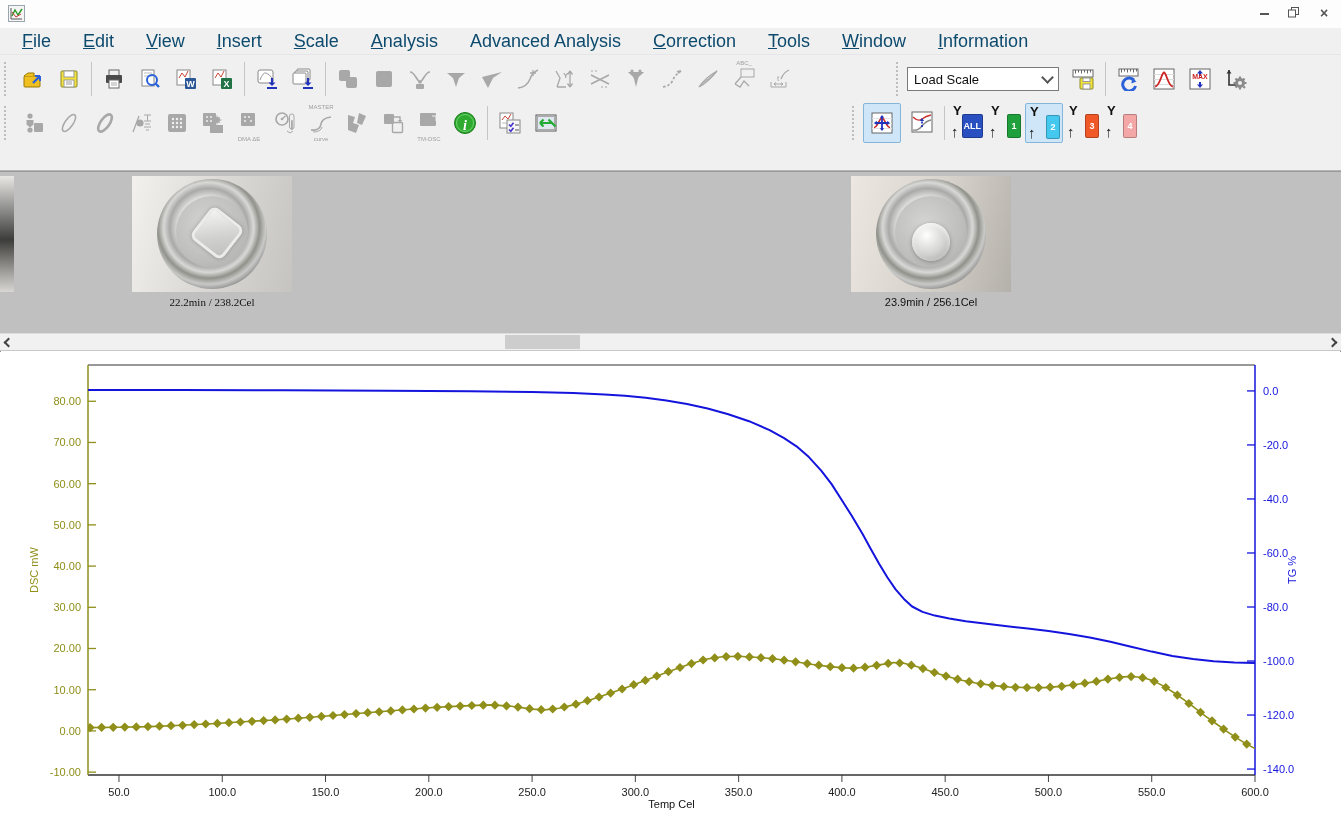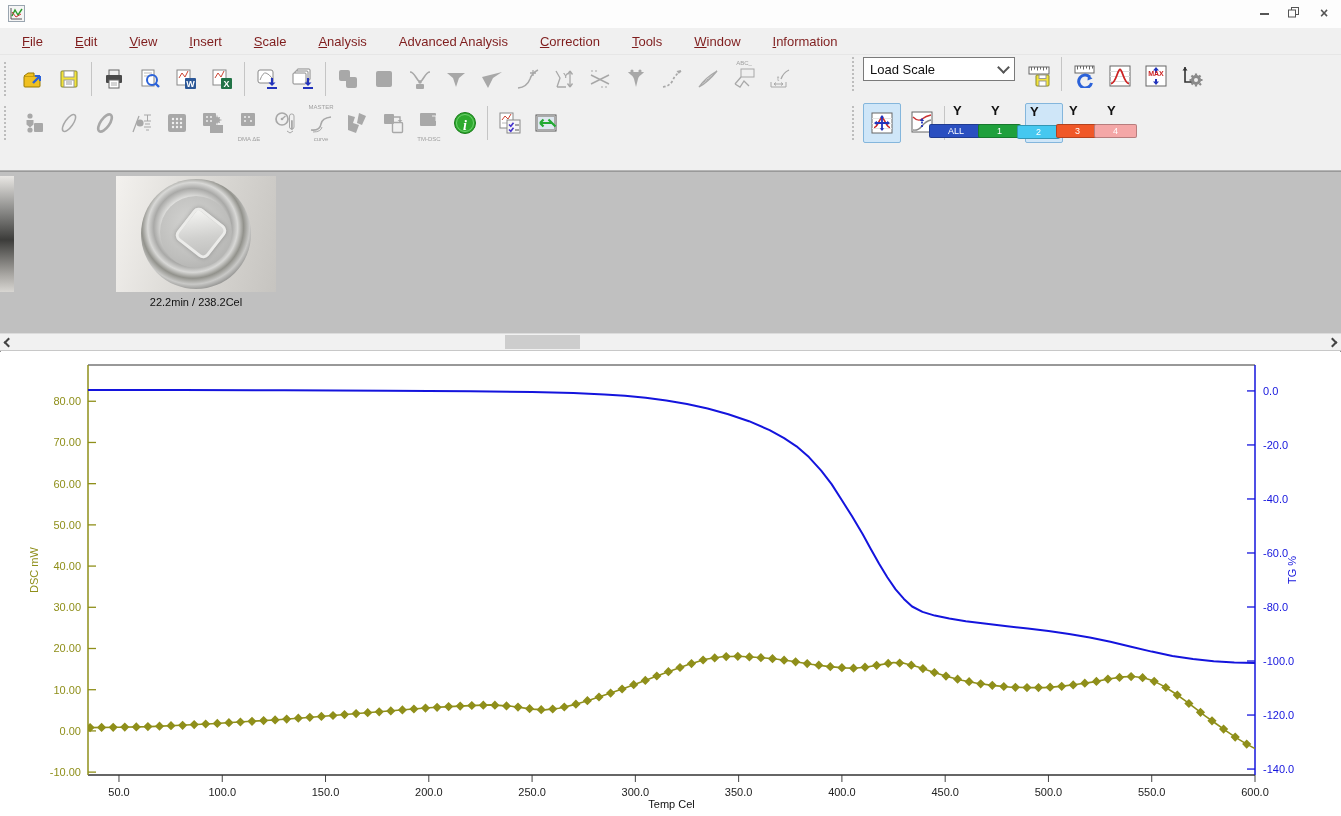--- a/index.html
+++ b/index.html
@@ -9,49 +9,49 @@
   .titlebar{position:absolute;left:0;top:0;width:1341px;height:28px;background:#fdfdfd;}
   .appicon{position:absolute;left:8px;top:5px;width:17px;height:17px;background:#f5f5f5;
            border:1px solid #9aa5b0;box-sizing:border-box;}
   .wctrls{position:absolute;right:6px;top:4px;display:flex;gap:8px;}
   .wbtn{width:22px;height:17px;display:flex;align-items:center;justify-content:center;color:#555;}
   .minglyph{width:9px;border-bottom:2px solid #555;height:2px;display:block;}
   .closeglyph{font-size:14px;font-weight:bold;line-height:1;}
   
   .menubar{position:absolute;left:0;top:28px;width:1341px;height:26px;background:#f0f0f0;
            display:flex;align-items:center;padding-left:6px;box-sizing:border-box;}
-  .menu-item{padding:3px 16px;font-size:13px;color:#7f1d1d;white-space:nowrap;}
+  .menu-item{padding:3px 16px;font-size:18px;color:#0c4a6e;white-space:nowrap;}
   
   .toolbars{position:absolute;left:0;top:54px;width:1341px;height:117px;background:#f0f0f0;
             border-top:1px solid #e6e6e6;border-bottom:1px solid #b5b5b5;box-sizing:border-box;}
   .trow{position:absolute;left:0;width:1341px;display:flex;align-items:center;}
   .trow1{top:2px;height:44px;}
   .trow2{top:46px;height:44px;}
   .grip{width:4px;height:34px;border-left:2px dotted #bdbdbd;margin:0 5px 0 4px;}
   .ticon{width:36px;height:38px;display:flex;align-items:center;justify-content:center;
          position:relative;flex:0 0 auto;}
   .ticon svg{display:block;}
   .tsep{width:1px;height:34px;background:#c5c5c5;margin:0 4px;flex:0 0 auto;}
   .icap{position:absolute;bottom:0px;left:0;width:100%;text-align:center;font-size:6px;
         color:#a0a0a0;line-height:6px;pointer-events:none;}
   .icap-top{bottom:auto;top:0px;}
-  .rcluster1{position:absolute;left:848px;top:2px;height:44px;display:flex;}
+  .rcluster1{position:absolute;left:892px;top:2px;height:44px;display:flex;align-items:center;}
   .rcluster2{position:absolute;left:848px;top:46px;height:44px;display:flex;align-items:center;}
   .combo{height:24px;background:#fff;border:1px solid #7a7a7a;display:flex;align-items:center;
          padding:0 6px;box-sizing:border-box;font-size:13px;color:#111;justify-content:space-between;}
   .combo-load{width:152px;margin-right:6px;}
   .chev{width:7px;height:7px;border-right:2px solid #555;border-bottom:2px solid #555;
         transform:rotate(45deg);margin-left:8px;margin-top:-3px;flex:0 0 auto;}
   .selbtn{background:#cfe6f8;border:1px solid #84b6dc;border-radius:2px;}
   .ybtn{width:36px;height:38px;position:relative;flex:0 0 auto;margin-right:2px;}
   .ybtn .yY{position:absolute;left:4px;top:0px;font-size:13px;font-weight:bold;color:#111;}
   .ybtn .yarrow{position:absolute;left:2px;bottom:2px;font-size:15px;font-weight:bold;color:#222;line-height:14px;}
-  .ybadge{position:absolute;right:2px;bottom:3px;min-width:14px;height:14px;border-radius:2px;
-          color:#fff;font-size:9px;font-weight:normal;display:flex;align-items:center;
-          justify-content:center;padding:0 18px;box-sizing:border-box;border:1px solid rgba(0,0,0,.25);}
+  .ybadge{position:absolute;right:2px;bottom:3px;min-width:14px;height:24px;border-radius:2px;
+          color:#fff;font-size:9px;font-weight:bold;display:flex;align-items:center;
+          justify-content:center;padding:0 1px;box-sizing:border-box;border:1px solid rgba(0,0,0,.25);}
   
   .comborow{position:absolute;left:0;top:144px;width:1341px;height:26px;}
   .combo-curve{position:absolute;left:10px;top:1px;width:308px;height:21px;background:#f5f5f5;}
   
   .filmstrip{position:absolute;left:0;top:171px;width:1341px;height:162px;background:#c0c0c0;
              border-top:1px solid #999;box-sizing:border-box;overflow:hidden;}
   .frame{position:absolute;top:0;width:160px;height:145px;}
   .photo{position:absolute;top:4px;left:0;width:160px;height:116px;overflow:hidden;
          background:linear-gradient(105deg,#f3f1ee 0%,#dddbd7 45%,#c6c4c0 100%);}
   .frame.melted .photo{background:linear-gradient(105deg,#ece7e0 0%,#d8d4cd 50%,#b4b0aa 100%);}
@@ -533,29 +533,39 @@
   <div class="comborow">
     <div class="combo combo-curve">
       <span></span>
       <span class="chev"></span>
     </div>
   </div>
 </div>
 
 <div class="filmstrip" id="filmstrip">
   <div class="sliver"></div>
-<div class="frame solid" style="left: 116px;">
+<div class="frame solid" style="left: 132px; font-family: Liberation Serif, serif;">
       <div class="photo">
         <div class="pan">
           <div class="pan-inner">
             <div class="sample-solid"></div>
           </div>
         </div>
       </div>
       <div class="fcap">22.2min / 238.2Cel</div>
+    </div>
+    <div class="frame melted" style="left: 851px;">
+      <div class="photo">
+        <div class="pan">
+          <div class="pan-inner">
+            <div class="sample-melted"></div>
+          </div>
+        </div>
+      </div>
+      <div class="fcap">23.9min / 256.1Cel</div>
     </div>
   </div>
 
 <div class="hscroll">
   <div class="harrow" style="left:0;">
       <span class="chev-l"></span>
     </div>
   <div class="hthumb"></div>
   <div class="harrow" style="right:0;">
       <span class="chev-r"></span>

